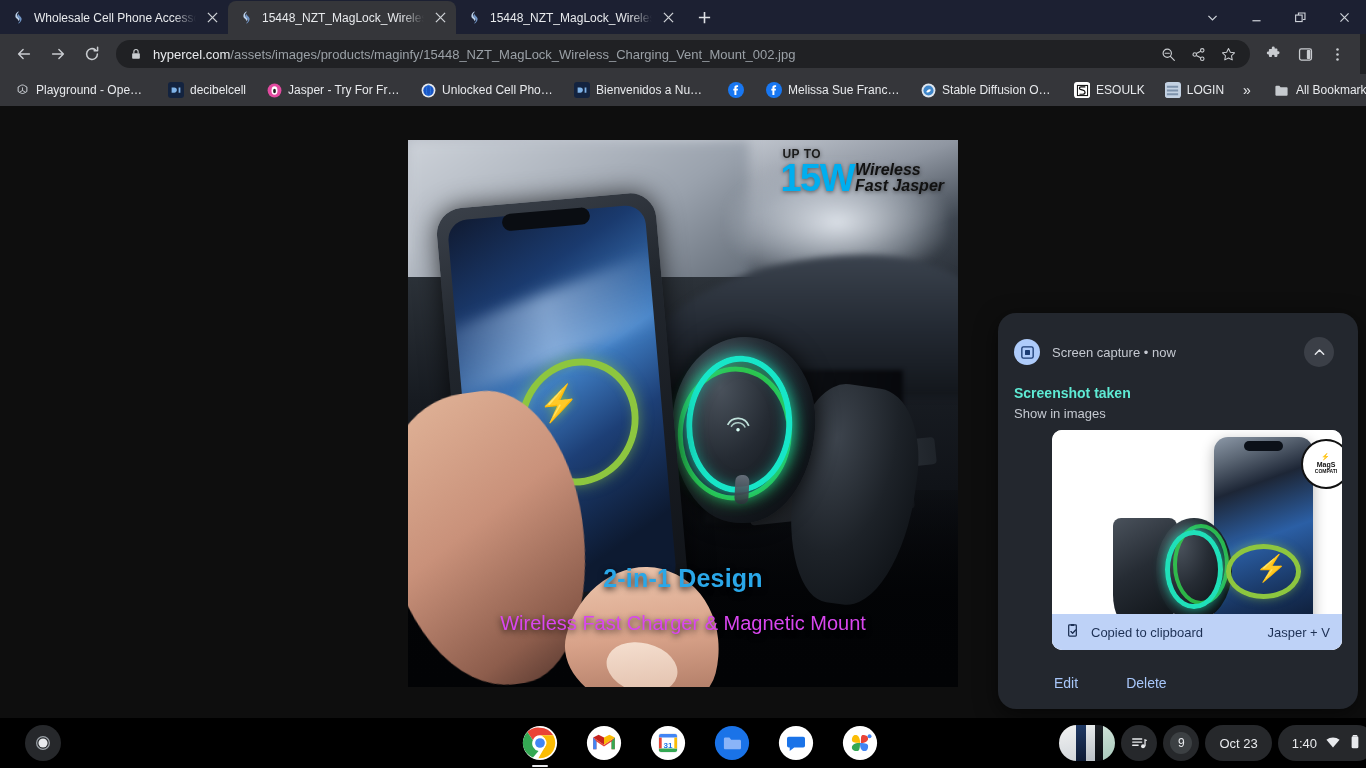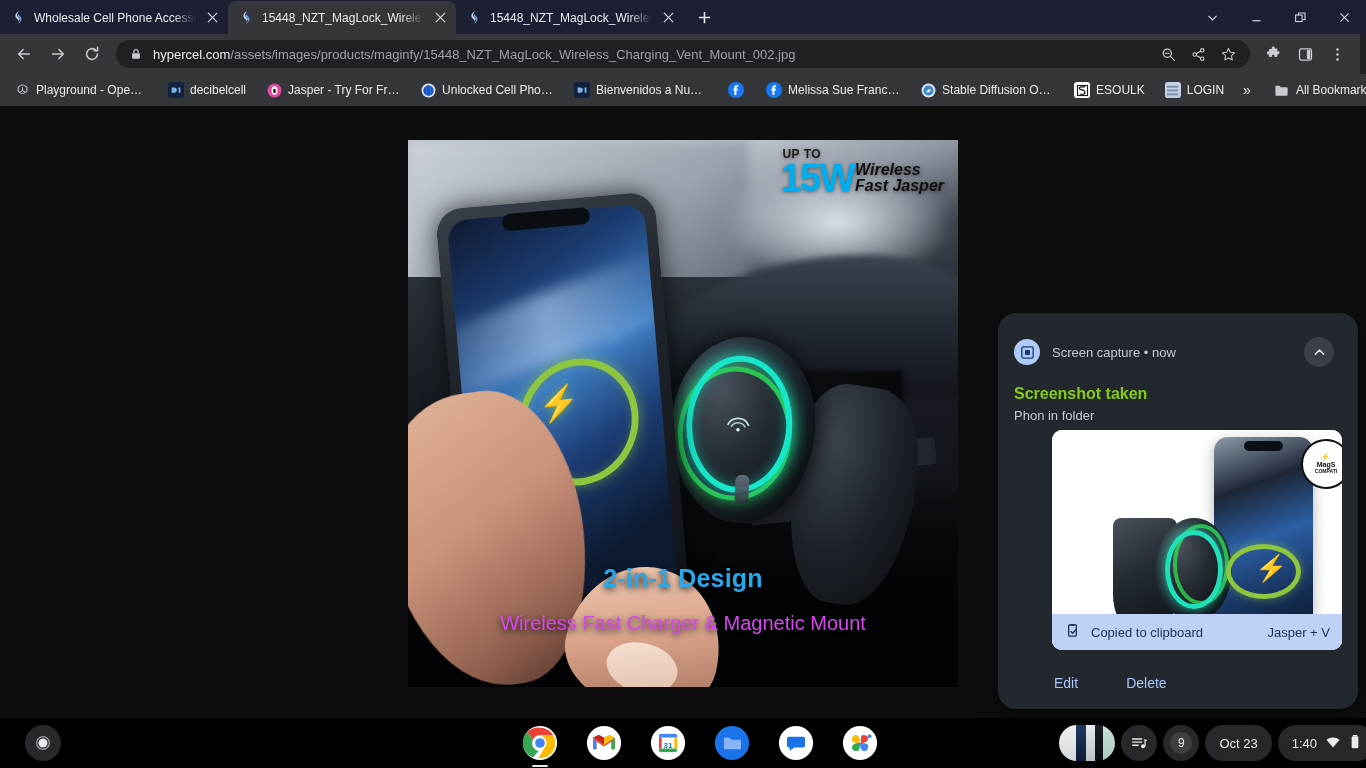--- a/index.html
+++ b/index.html
@@ -281,21 +281,21 @@
   .notif-appic {
     width:26px; height:26px; border-radius:50%;
     background:#aecbfa; display:flex; align-items:center; justify-content:center;
     flex:0 0 26px;
   }
   .notif-src { font-size:13px; color:#c5c9d1; flex:1 1 auto;}
   .notif-collapse {
     width:30px; height:30px; border-radius:50%; background:#3b3f47;
     display:flex; align-items:center; justify-content:center; color:#e3e5e9; flex:0 0 30px;
   }
-  .notif-title { margin:18px 0 0 16px; font-size:16px; font-weight:bold; color:#84cc16;}
+  .notif-title { margin:18px 0 0 16px; font-size:14px; font-weight:bold; color:#5eead4;}
   .notif-sub { margin:5px 0 0 16px; font-size:13px; color:#c5c9d1;}
   .notif-thumb {
     position:absolute; left:54px; top:117px; width:290px; height:220px;
     border-radius:10px; overflow:hidden; background:#fff;
   }
   .nt-photo { position:absolute; inset:0; background:#ffffff; }
   .nt-phone {
     position:absolute; left:56%; top:3%; width:34%; height:92%;
     background: linear-gradient(160deg,#8d99a8 0%, #5c6775 12%, #1d2636 26%, #2b5fa5 50%, #17325c 76%, #0a1426 100%);
     border-radius:14px;
@@ -718,21 +718,21 @@
         <span>now</span>
       </span>
       <span class="notif-collapse">
         <svg width="15" height="15" viewBox="0 0 18 18">
             <path d="M4 11l5-5 5 5" stroke="currentColor" stroke-width="1.8" fill="none" stroke-linecap="round" stroke-linejoin="round"></path>
           </svg>
       </span>
     </div>
 
     <div class="notif-title">Screenshot taken</div>
-    <div class="notif-sub">Phon in folder</div>
+    <div class="notif-sub">Show in images</div>
 
     <div class="notif-thumb">
       <div class="nt-photo">
         <div class="nt-mount"></div>
         <div class="nt-phone">
           <div class="nt-notch"></div>
         </div>
         <div class="nt-puck">
           <div class="r2"></div>
           <div class="r1"></div>

